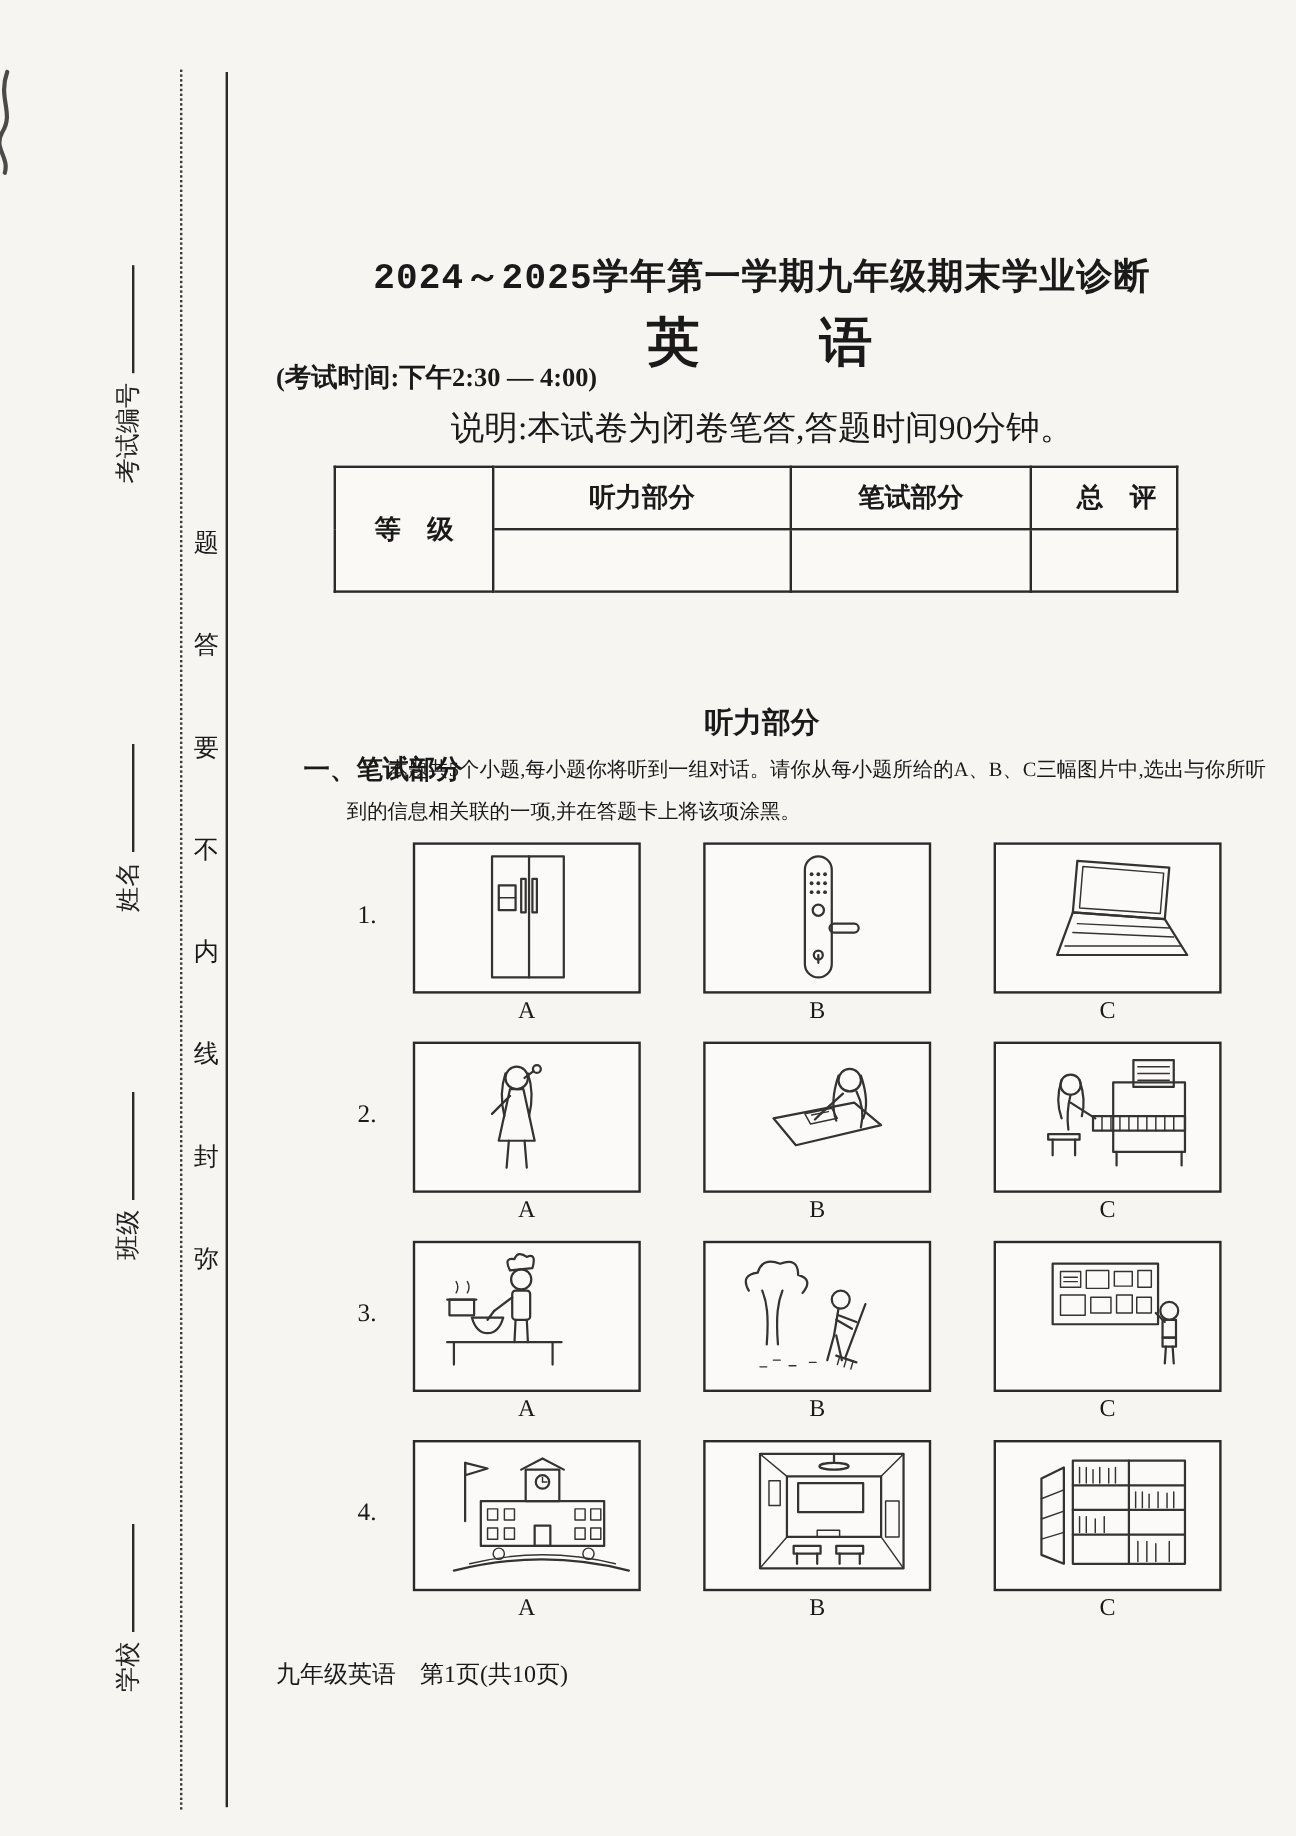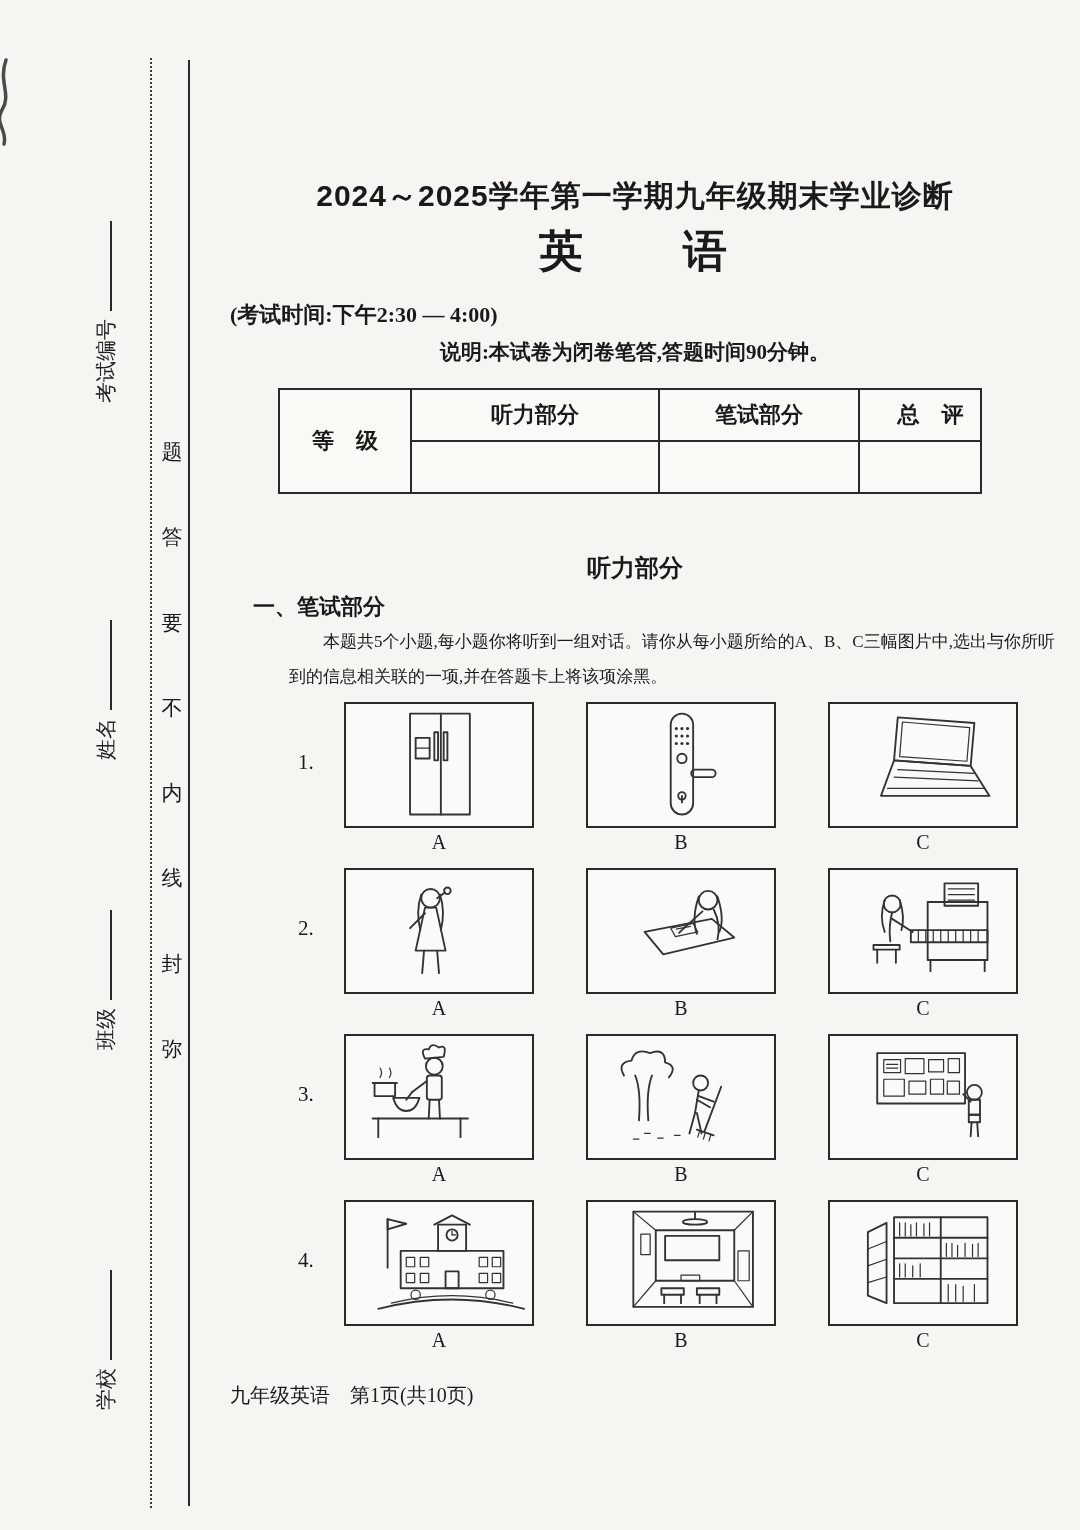--- a/index.html
+++ b/index.html
@@ -5,21 +5,21 @@
   * { box-sizing: border-box; }
   html, body { margin: 0; padding: 0; }
   body {
     width: 1080px; height: 1530px;
     background: #f6f5f2;
     font-family: "Liberation Serif", "DejaVu Serif", serif;
     color: #1a1a1a;
     position: relative;
     overflow: hidden;
   }
-  .heading-font { font-family: Liberation Sans, sans-serif; }
+  .heading-font { font-family: Liberation Mono, monospace; margin-top: 34px; }
 
   
   .scan-line-dotted { position: absolute; left: 150px; top: 58px; height: 1450px; width: 0; border-left: 2px dotted #3a3a3a; }
   .scan-line-solid  { position: absolute; left: 188px; top: 60px; height: 1446px; width: 2px; background: #2a2a2a; }
   .v-field {
     position: absolute; display: flex; align-items: center;
     white-space: nowrap; transform: rotate(-90deg);
     font-size: 21px; color: #222; height: 26px;
   }
   .v-field .blank { display: inline-block; width: 90px; height: 12px; border-bottom: 2px solid #2a2a2a; margin-left: 8px; }
@@ -31,21 +31,21 @@
     position: absolute; left: 159px; top: 438px; height: 625px; width: 26px;
     display: flex; flex-direction: column; justify-content: space-between; align-items: center;
     font-size: 21px; color: #1a1a1a;
   }
   .scribble { position: absolute; left: -4px; top: 52px; }
 
   
   .title     { position: absolute; left: 230px; width: 810px; top: 176px; text-align: center; font-size: 30px; font-weight: bold; letter-spacing: 1px; }
   .subject   { position: absolute; left: 230px; width: 810px; top: 222px; text-align: center; font-size: 44px; font-weight: bold; letter-spacing: 4px; }
   .exam-time { position: absolute; left: 230px; width: 810px; top: 300px; font-size: 22px; font-weight: bold; }
-  .exam-note { position: absolute; left: 230px; width: 810px; top: 338px; text-align: center; font-size: 21px; font-weight: bold; }
+  .exam-note { position: absolute; left: 230px; width: 810px; top: 338px; text-align: center; font-size: 28px; font-weight: normal; }
 
   
   .score-table { position: absolute; left: 278px; top: 388px; border-collapse: collapse; background: #faf9f6; }
   .score-table td { border: 2px solid #2a2a2a; text-align: center; height: 52px; font-size: 22px; font-weight: bold; font-family: "Liberation Sans", "DejaVu Sans", sans-serif; }
   .score-table .c0 { width: 132px; }
   .score-table .c1 { width: 248px; }
   .score-table .c2 { width: 200px; font-family: Liberation Serif, serif; }
   .score-table .c3 { width: 122px; padding-left: 22px; }
 
   

